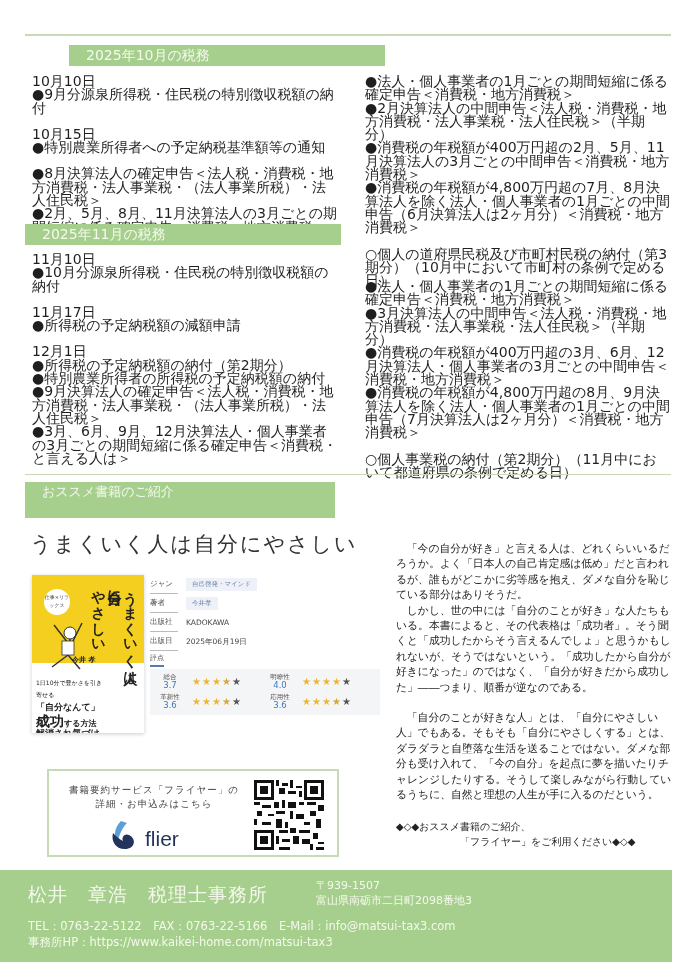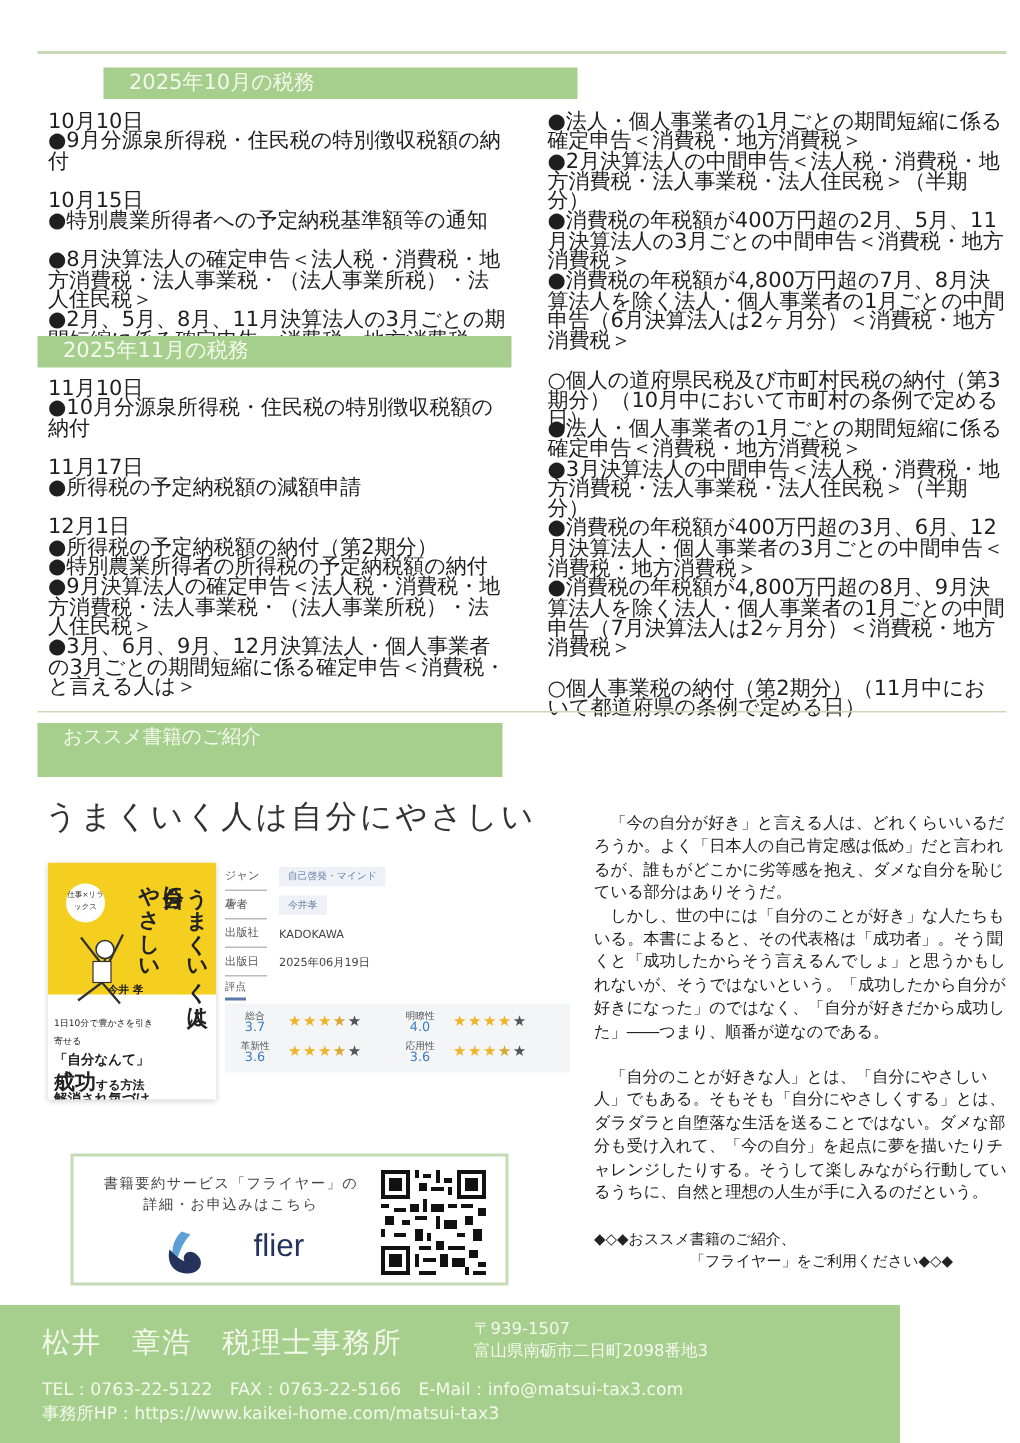--- a/index.html
+++ b/index.html
@@ -53,25 +53,25 @@
   .stars .half { color: #d8a830; }
 
   .review { position: absolute; left: 396px; top: 541px; width: 276px; font-size: 10.8px; line-height: 15.4px; color: #222; }
   .review p { text-indent: 1em; }
   .review .spacer { height: 15px; }
   .cta { position: absolute; left: 396px; top: 819px; width: 276px; font-size: 10px; line-height: 15px; color: #222; }
   .cta .l2 { padding-left: 64px; }
 
   .flier-box { position: absolute; left: 47px; top: 769px; width: 292px; height: 88px; border: 2px solid #c6dbb5; background: #fff; }
   .flier-text { position: absolute; left: 10px; top: 12px; width: 190px; text-align: center; font-size: 9.5px; line-height: 14px; color: #444; letter-spacing: 1px; }
-  .flier-logo { position: absolute; left: 60px; top: 48px; display: flex; align-items: flex-start; gap: 24px; }
+  .flier-logo { position: absolute; left: 60px; top: 48px; display: flex; align-items: flex-end; }
   .flier-word { font-size: 21px; color: #23335c; margin-left: 6px; font-family: "Liberation Sans", sans-serif; }
   .qr { position: absolute; left: 205px; top: 8px; width: 70px; height: 72px; }
 
-  .footer { position: absolute; left: 0; top: 870px; width: 600px; height: 92px; background: #a6cf8d; color: #f4f9ec; }
+  .footer { position: absolute; left: 0; top: 870px; width: 672px; height: 92px; background: #a6cf8d; color: #f4f9ec; }
   .firm { position: absolute; left: 28px; top: 12px; font-size: 19px; letter-spacing: 1px; word-spacing: 12px; }
   .addr { position: absolute; left: 316px; top: 8px; font-size: 11px; line-height: 15px; }
   .contact { position: absolute; left: 28px; top: 48px; font-size: 11.5px; line-height: 16px; }
 </style>
 </head>
 <body>
 
 <div class="topline"></div>
 
 <div class="sec-header sec-oct">2025年10月の税務</div>

